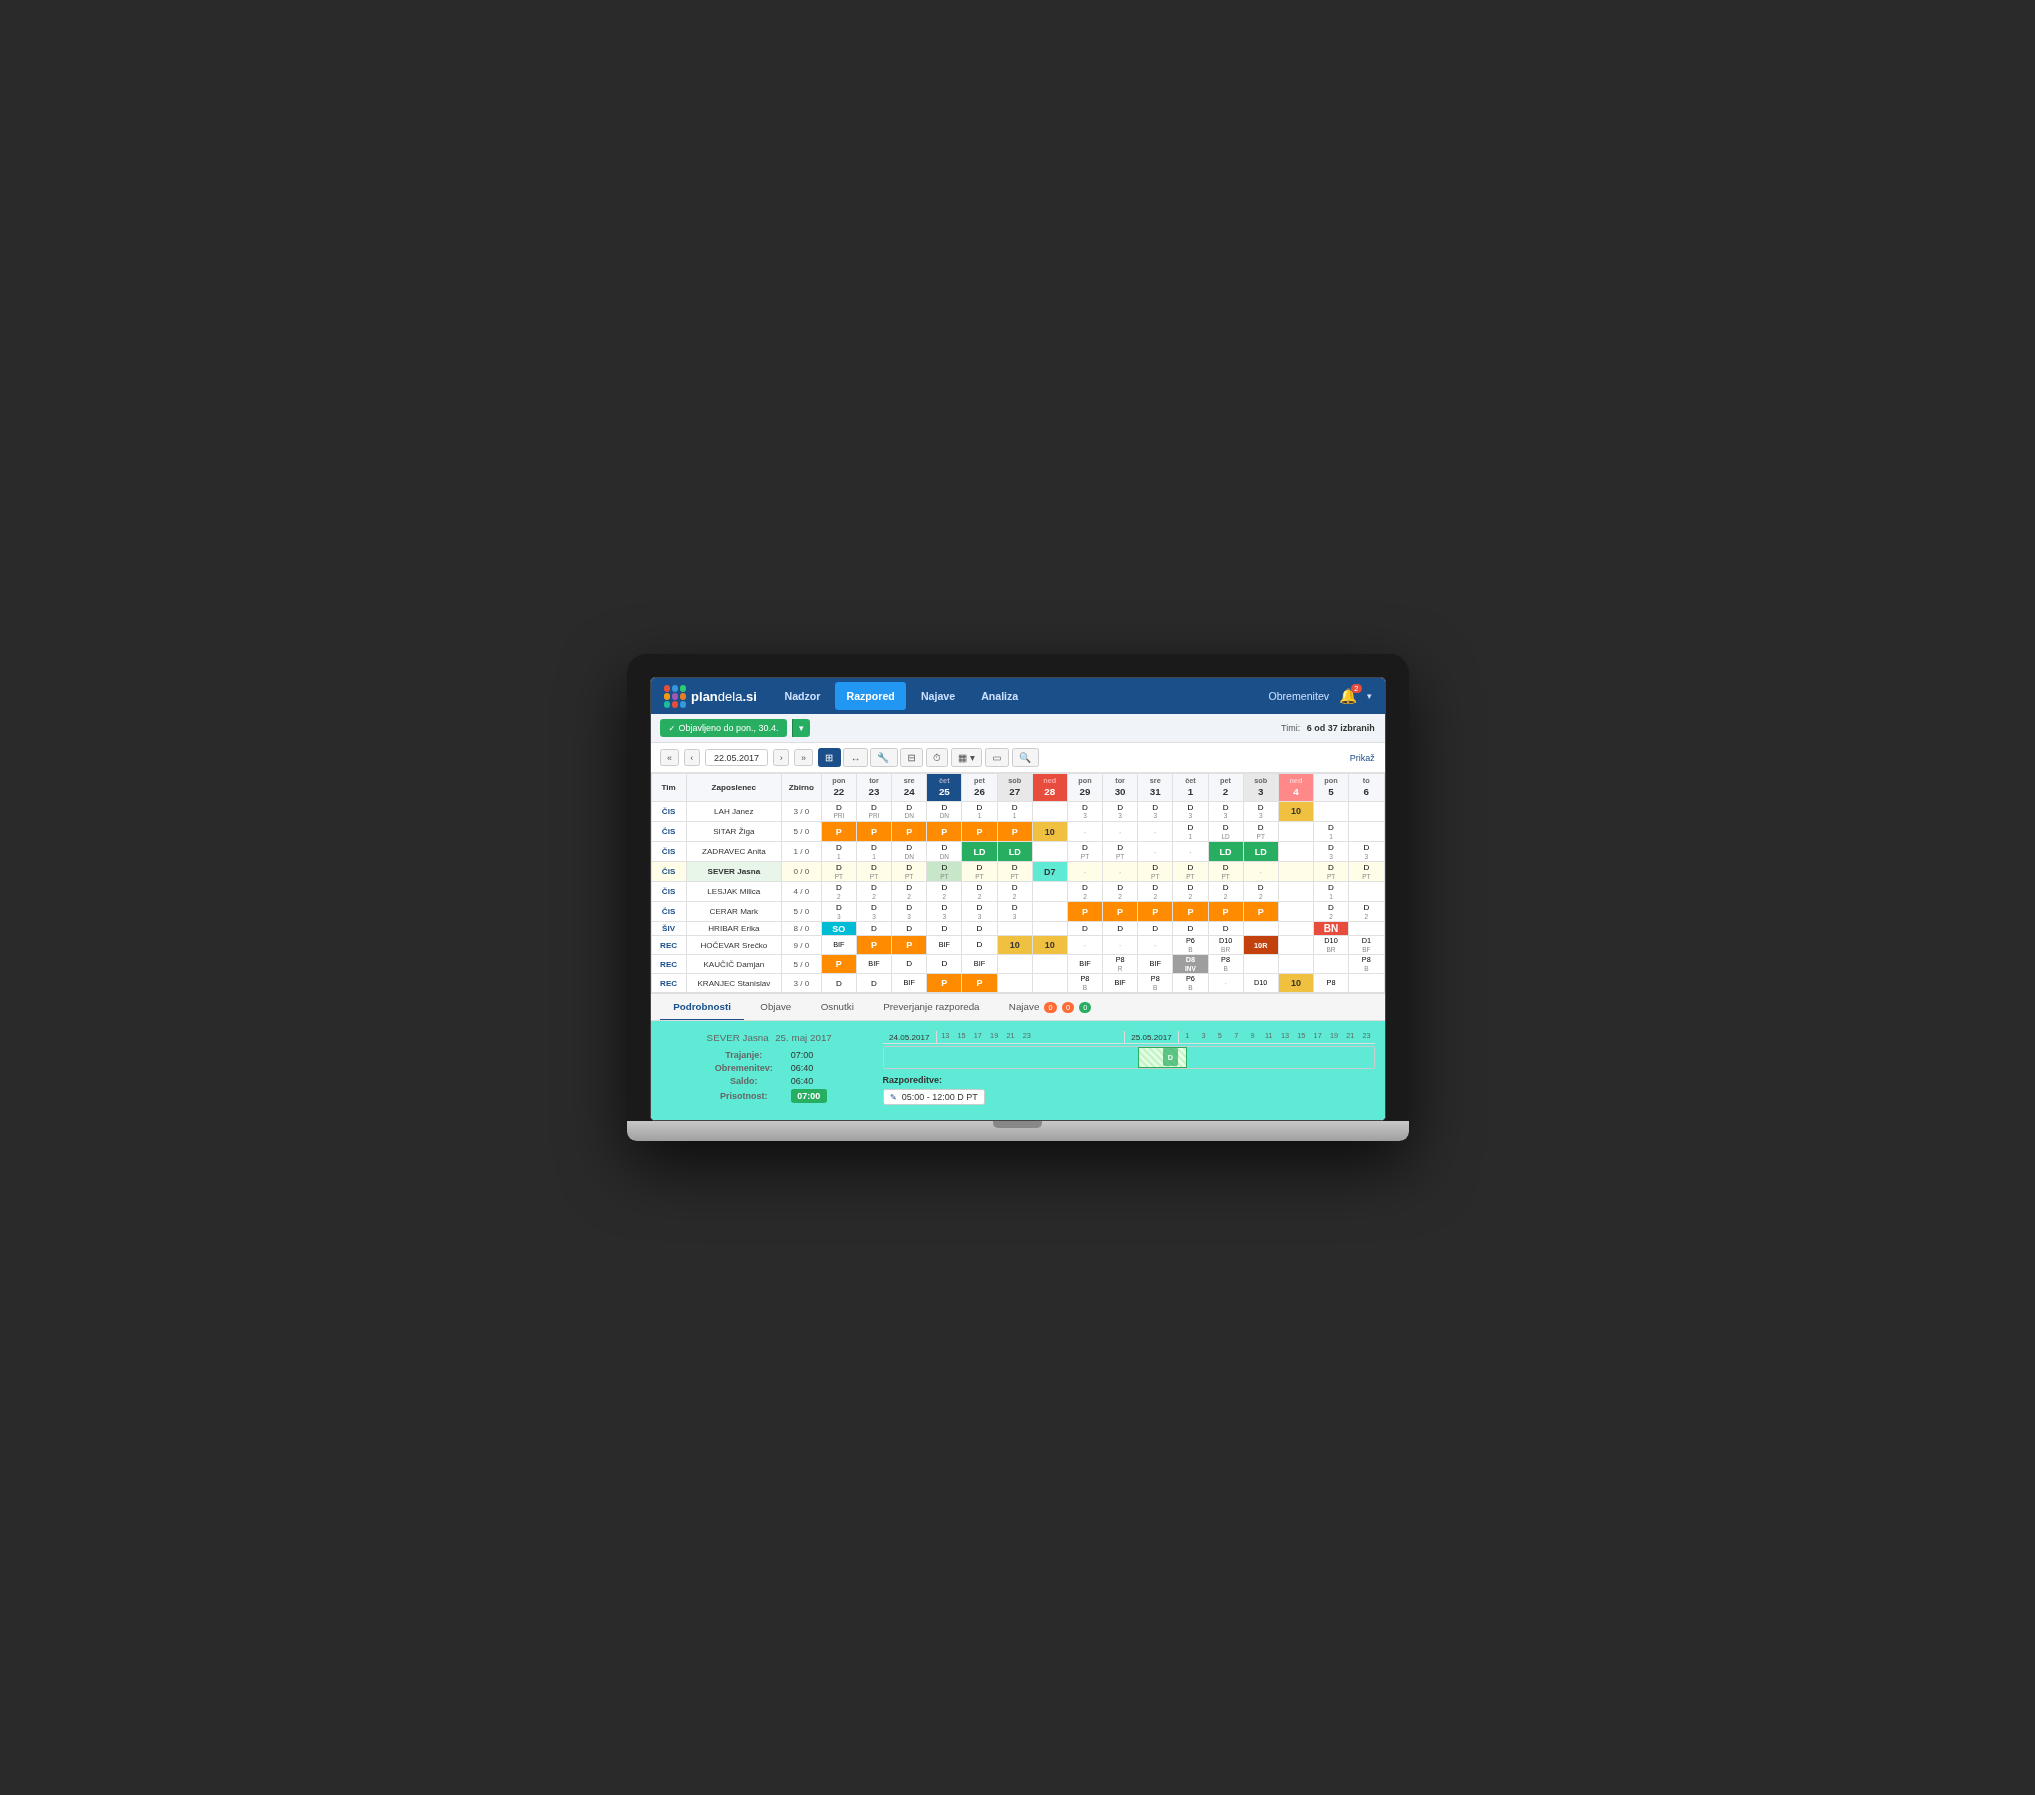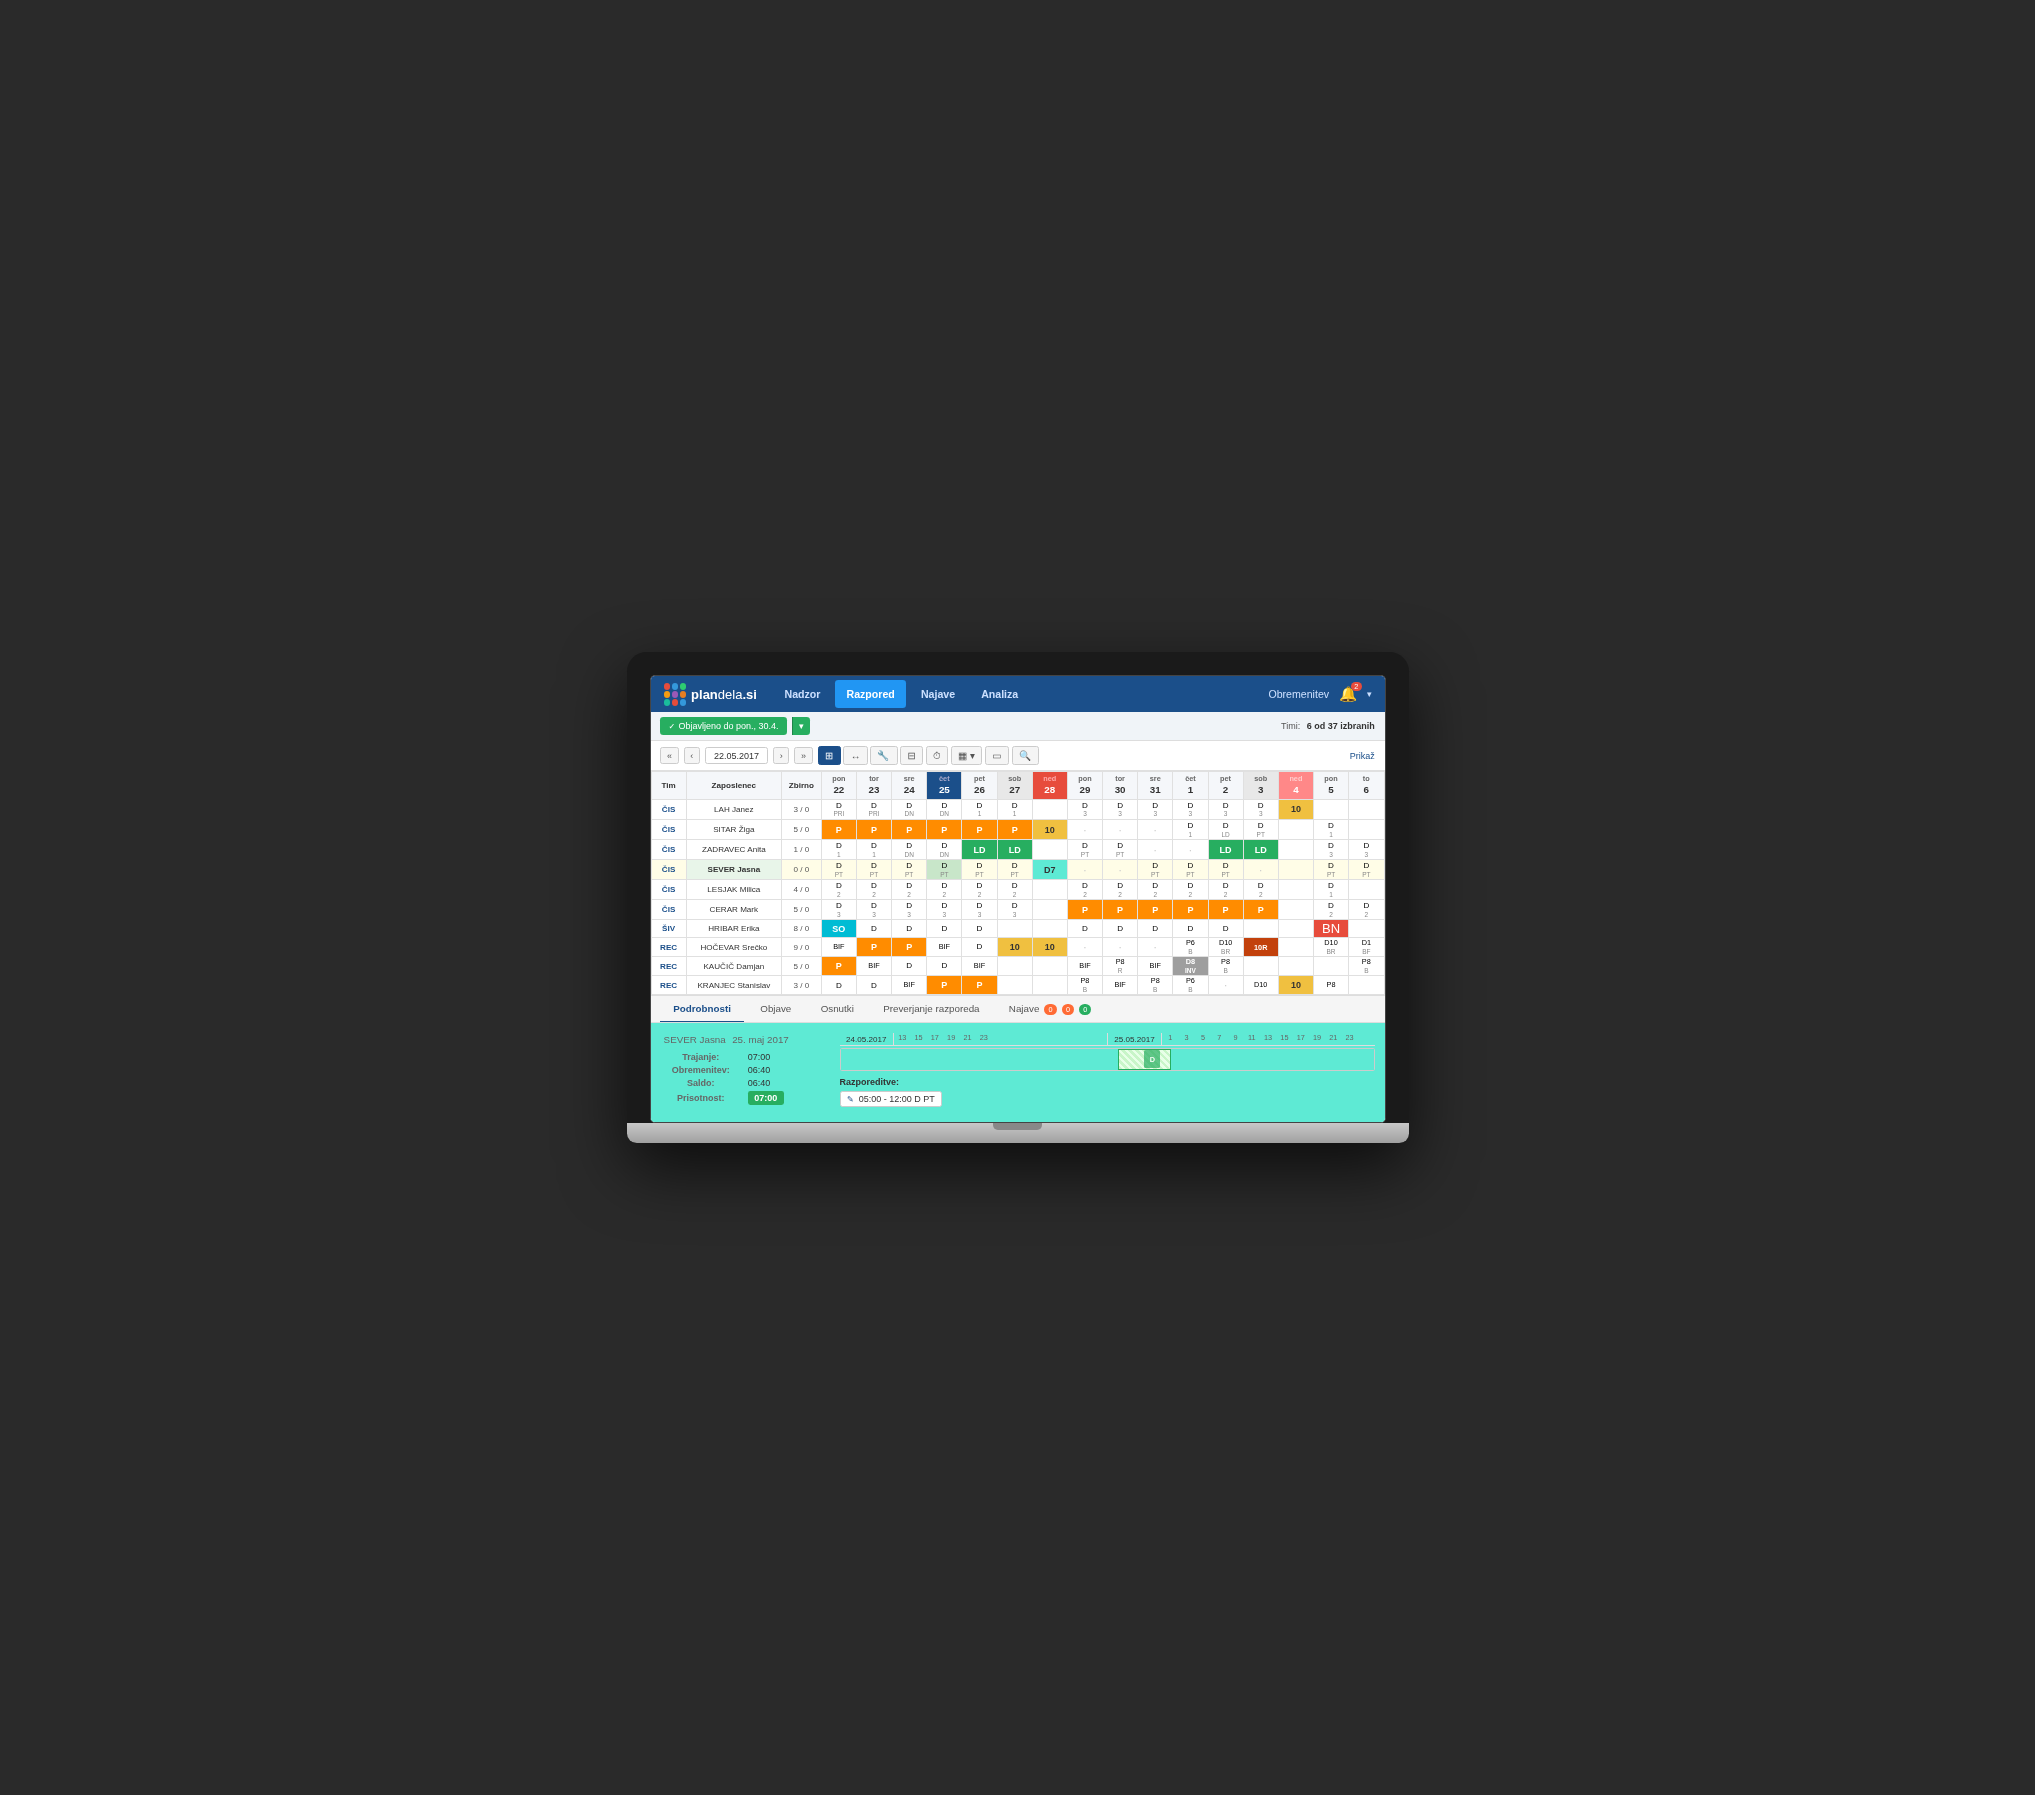--- a/index.html
+++ b/index.html
@@ -200,21 +200,21 @@
     .col-zbirno { min-width: 36px; background: #f5f7fa; }
     .day-header { display: flex; flex-direction: column; align-items: center; line-height: 1.3; }
     .day-name { font-size: 7.3px; color: #666; }
     .day-num { font-size: 9.8px; font-weight: 700; }
     .cell-orange { background: #ff8c00; color: #fff; font-weight: 700; font-size: 9px; }
     .cell-orange-light { background: #c2410c; color: #fff; font-weight: 700; font-size: 9px; }
     .cell-green { background: #27ae60; color: #fff; font-weight: 700; font-size: 9px; }
     .cell-yellow { background: #f0c040; color: #333; font-weight: 700; font-size: 9px; }
     .cell-yellow-d7 { background: #f0d000; color: #333; font-weight: 700; font-size: 9px; }
     .cell-cyan { background: #00bcd4; color: #fff; font-weight: 700; font-size: 9px; }
-    .cell-red { background: #e74c3c; color: #fff; font-weight: 400; font-size: 13px; }
+    .cell-red { background: #e74c3c; color: #fff; font-weight: 700; font-size: 10px; }
     .cell-grey { background: #9e9e9e; color: #fff; font-weight: 700; font-size: 9px; }
     .cell-dot { color: #ccc; font-size: 11.4px; }
     .row-highlight td { background-color: #fffde7; }
     .row-highlight td.cell-yellow-d7 { background: #5eead4; }
 
     .td-tim { font-weight: 700; color: #1b4f8a; font-size: 8.1px; }
     .td-emp { text-align: left; font-size: 8.1px; color: #333; padding-left: 3.3px; }
     .td-zbirno { font-size: 8.1px; color: #555; }
 
     .cell-multi { display: flex; flex-direction: column; align-items: center; line-height: 1.2; }
@@ -240,21 +240,21 @@
       display: inline-block;
       background: #ff6b35;
       color: #fff;
       border-radius: 6.5px;
       font-size: 7.3px;
       padding: 0.8px 4.1px;
       margin-left: 2.4px;
     }
     .najave-badge.green { background: #27ae60; }
 
-    .bottom-content { display: flex; padding: 9.8px; gap: 16.3px; }
+    .bottom-content { display: flex; padding: 9.8px; gap: 16.3px; margin-left: 43px; }
     .detail-left { min-width: 163px; }
     .detail-name { font-size: 11.4px; font-weight: 700; color: #333; margin-bottom: 6.5px; }
     .detail-name span { font-weight: 400; font-size: 9.8px; color: #666; margin-left: 3.3px; }
     .detail-row { display: flex; align-items: center; margin-bottom: 3.3px; font-size: 9px; }
     .detail-label { color: #666; min-width: 81px; text-align: center; margin-right: 6.5px; font-weight: 600; }
     .detail-value { color: #333; }
     .detail-value.green-badge {
       background: #27ae60;
       color: #fff;
       padding: 1.6px 6.5px;

